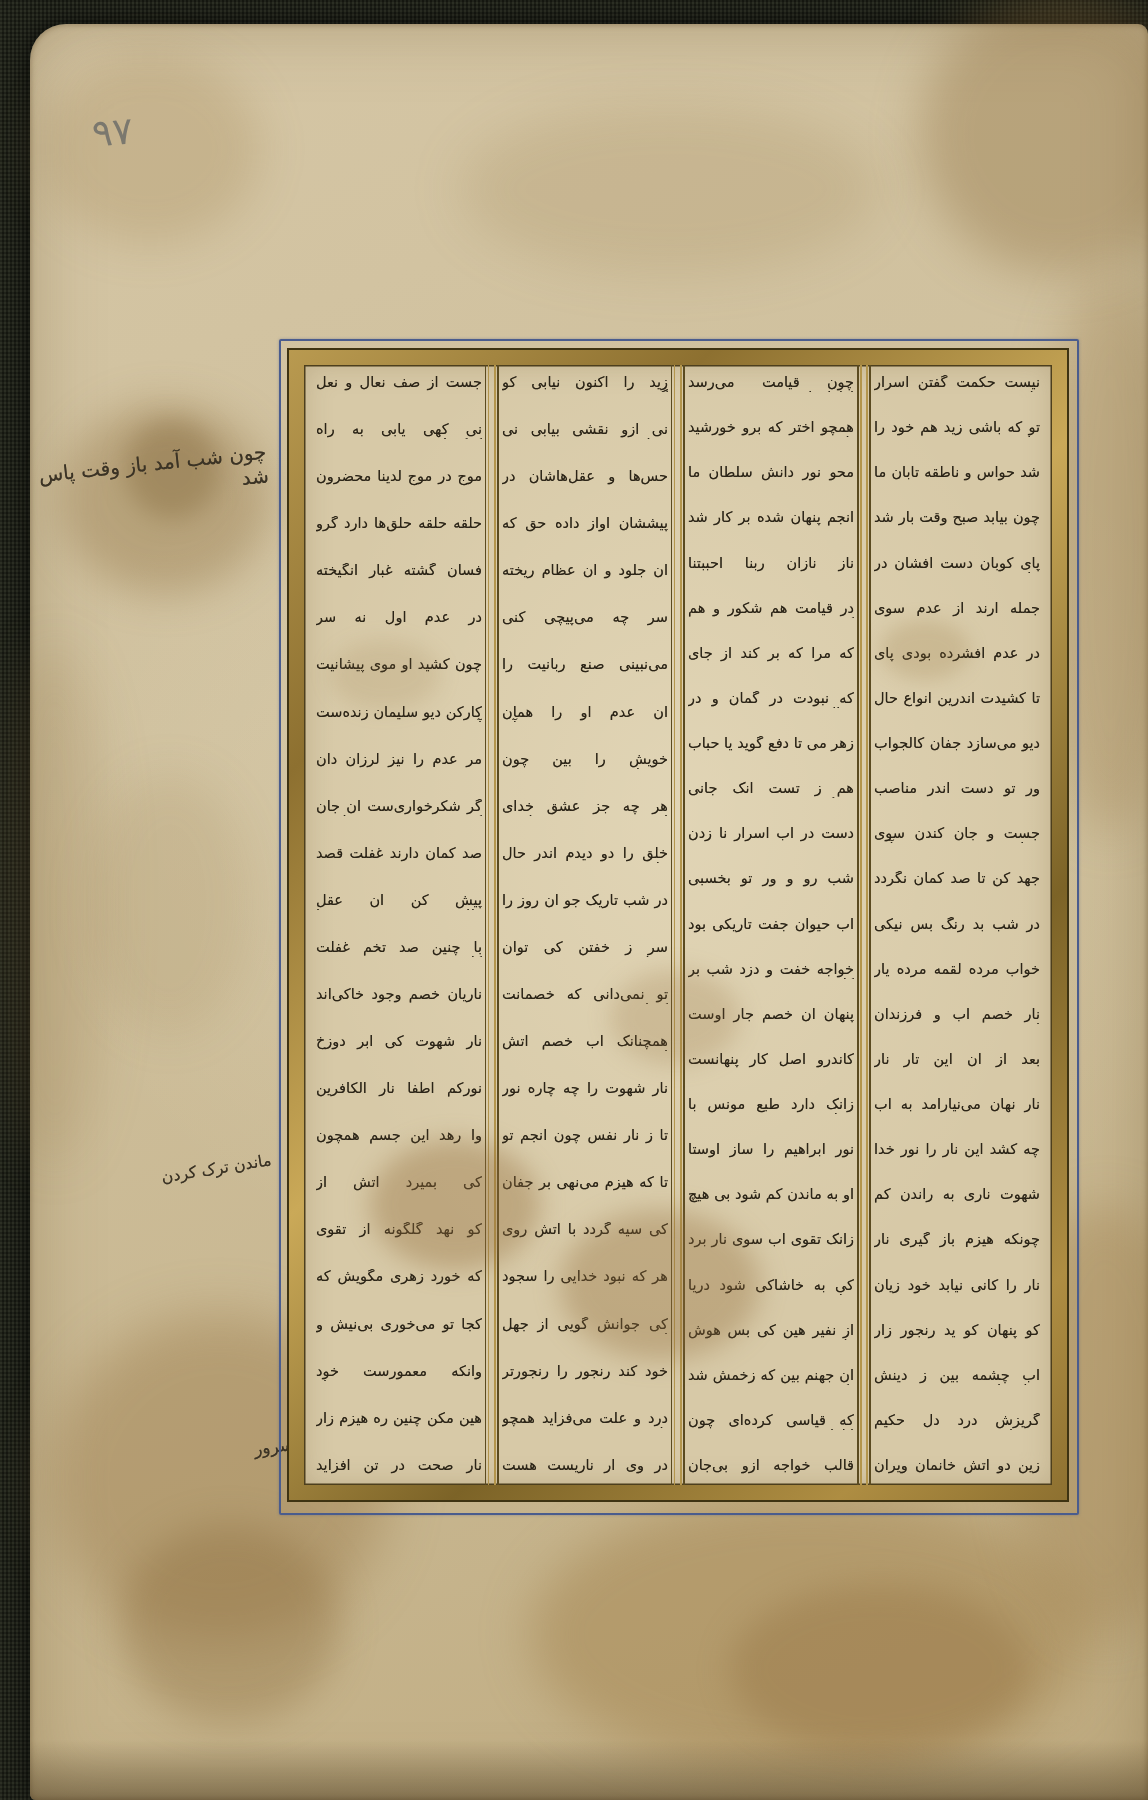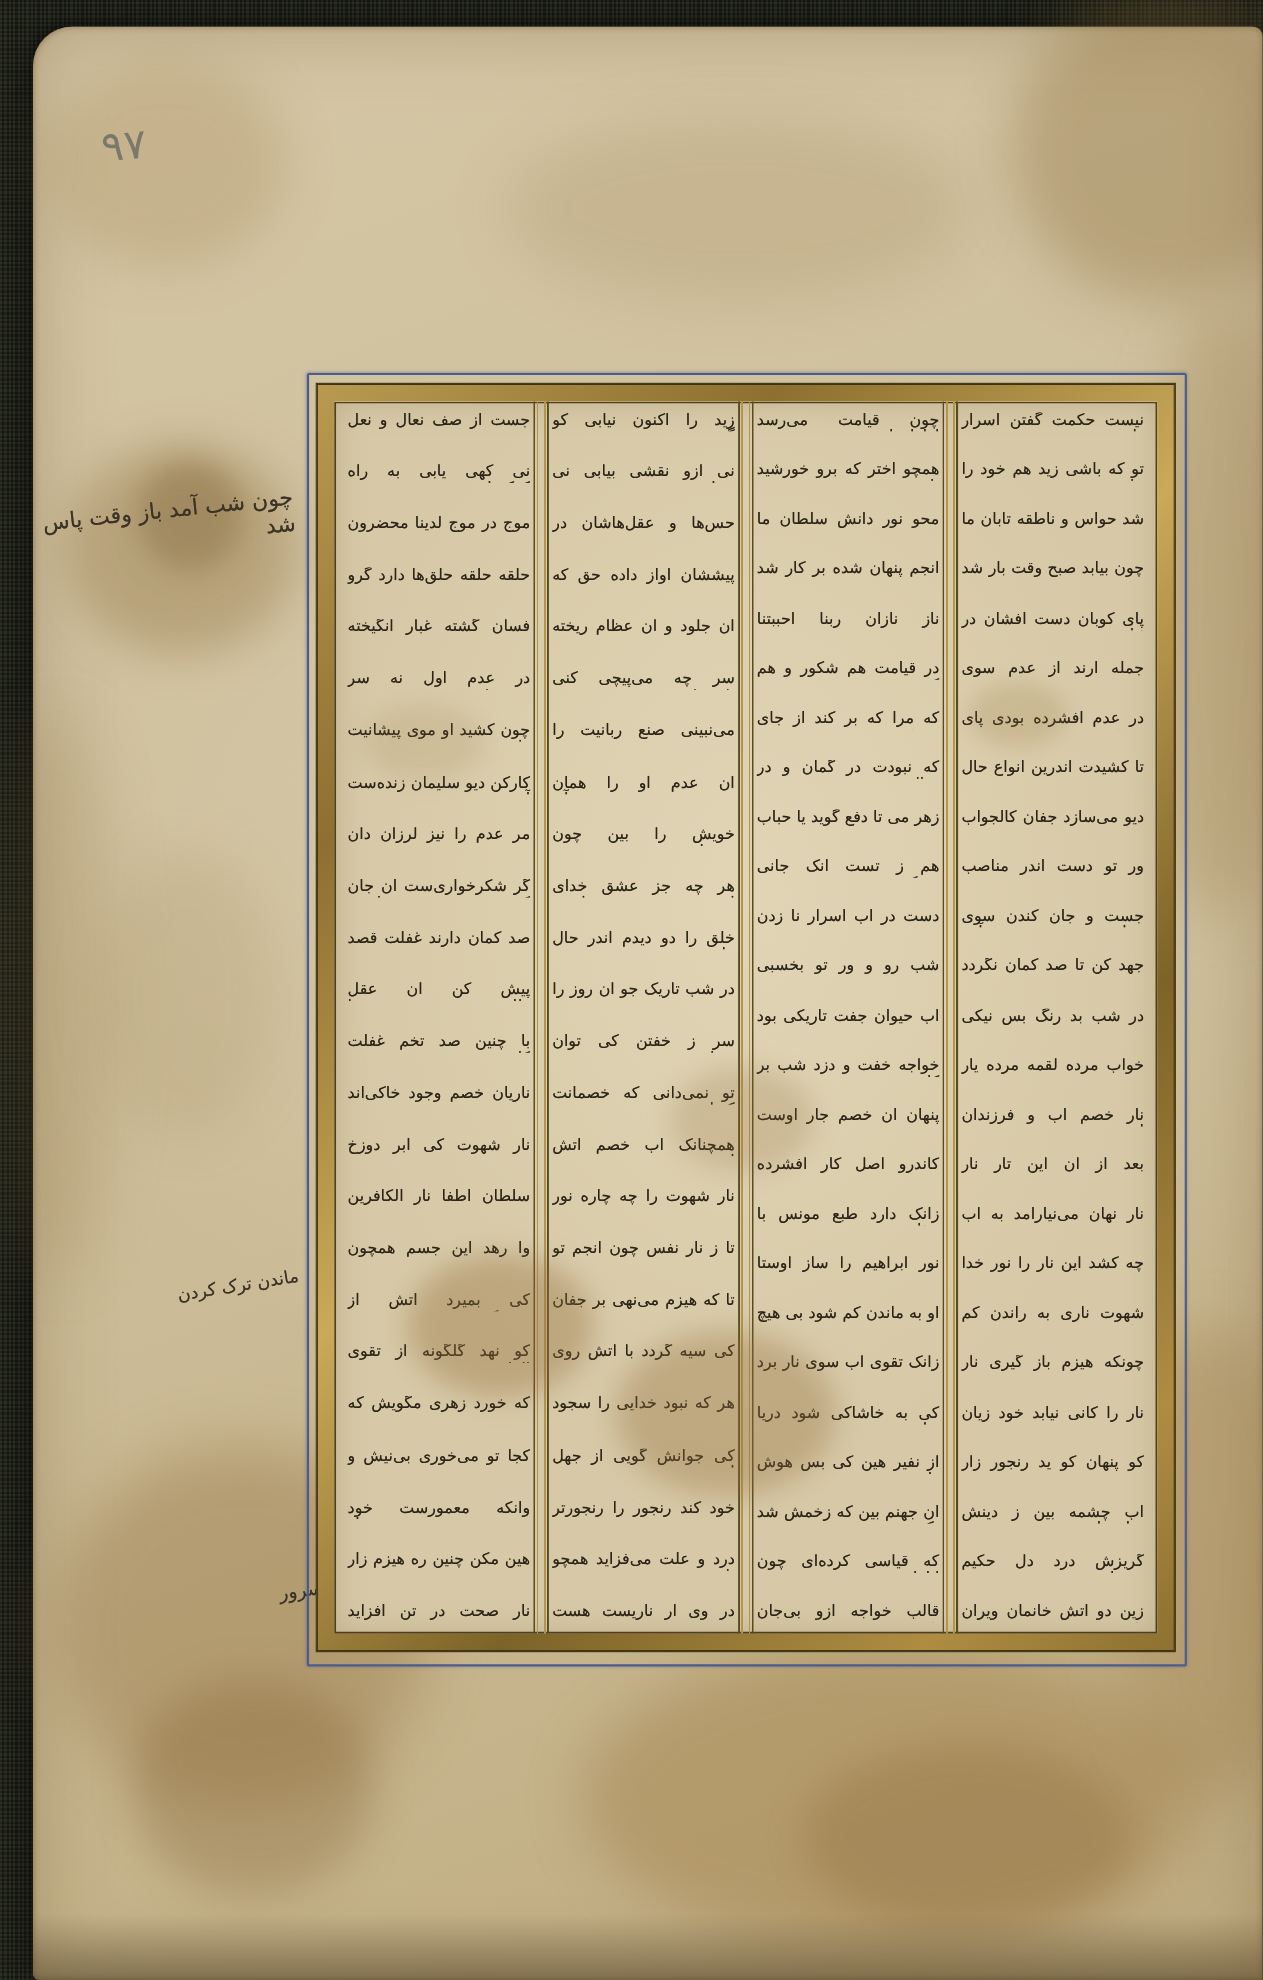--- a/index.html
+++ b/index.html
@@ -164,21 +164,21 @@
       <div class="verse-line">در قیامت هم شکور و هم کنود</div>
       <div class="verse-line">که مرا که بر کند از جای خوش</div>
       <div class="verse-line">که نبودت در گمان و در خیال</div>
       <div class="verse-line">زهر می تا دفع گوید یا حباب</div>
       <div class="verse-line">هم ز تست آنک جانی می‌کنی</div>
       <div class="verse-line">دست در آب اسرار نا زدن</div>
       <div class="verse-line">شب رو و ور تو بخسبی شب رود</div>
       <div class="verse-line">آب حیوان جفت تاریکی بود</div>
       <div class="verse-line">خواجه خفت و دزد شب بر کار شد</div>
       <div class="verse-line">پنهان آن خصم جار اوست</div>
-      <div class="verse-line">کاندرو اصل کار افشرده</div>
+      <div class="verse-line">کاندرو اصل کار پنهانست</div>
       <div class="verse-line">زانک دارد طبع مونس با عذاب</div>
       <div class="verse-line">نور ابراهیم را ساز اوستا</div>
       <div class="verse-line">او به ماندن کم شود بی هیچ بد</div>
       <div class="verse-line">زانک تقوی آب سوی نار برد</div>
       <div class="verse-line">کی به خاشاکی شود دریا نهان</div>
       <div class="verse-line">از نفیر هین کی بس هوش داد</div>
       <div class="verse-line">آن جهنم بین که زخمش شد نکو</div>
       <div class="verse-line">که قیاسی کرده‌ای چون ابلهان</div>
       <div class="verse-line">قالب خواجه ازو بی‌جان شود</div>
     </div>
@@ -219,21 +219,21 @@
       <div class="verse-line">در عدم اول نه سر پیچیده‌ای</div>
       <div class="verse-line">چون کشید او موی پیشانیت را</div>
       <div class="verse-line">کارکن دیو سلیمان زنده‌ست آن</div>
       <div class="verse-line">مر عدم را نیز لرزان دان مقیم</div>
       <div class="verse-line">گر شکرخواری‌ست آن جان کندن است</div>
       <div class="verse-line">صد کمان دارند غفلت قصد تو</div>
       <div class="verse-line">پیش کن آن عقل ظلمت‌سوز را</div>
       <div class="verse-line">با چنین صد تخم غفلت کاشتن</div>
       <div class="verse-line">ناریان خصم وجود خاکی‌اند</div>
       <div class="verse-line">نار شهوت کی ابر دوزخ می‌برد</div>
-      <div class="verse-line">سلطان اطفا نار الکافرین</div>
+      <div class="verse-line">نورکم اطفا نار الکافرین</div>
       <div class="verse-line">وا رهد این جسم همچون عود تو</div>
       <div class="verse-line">کی بمیرد آتش از هیزم‌کشی</div>
       <div class="verse-line">کو نهد گلگونه از تقوی القلوب</div>
       <div class="verse-line">که خورد زهری مگویش که برد</div>
       <div class="verse-line">کجا تو می‌خوری بی‌نیش و سم</div>
       <div class="verse-line">وانکه معمورست خود معمور یار</div>
       <div class="verse-line">هین مکن چنین ره هیزم زار</div>
       <div class="verse-line">نار صحت در تن افزاید حضور</div>
     </div>
 </div>

